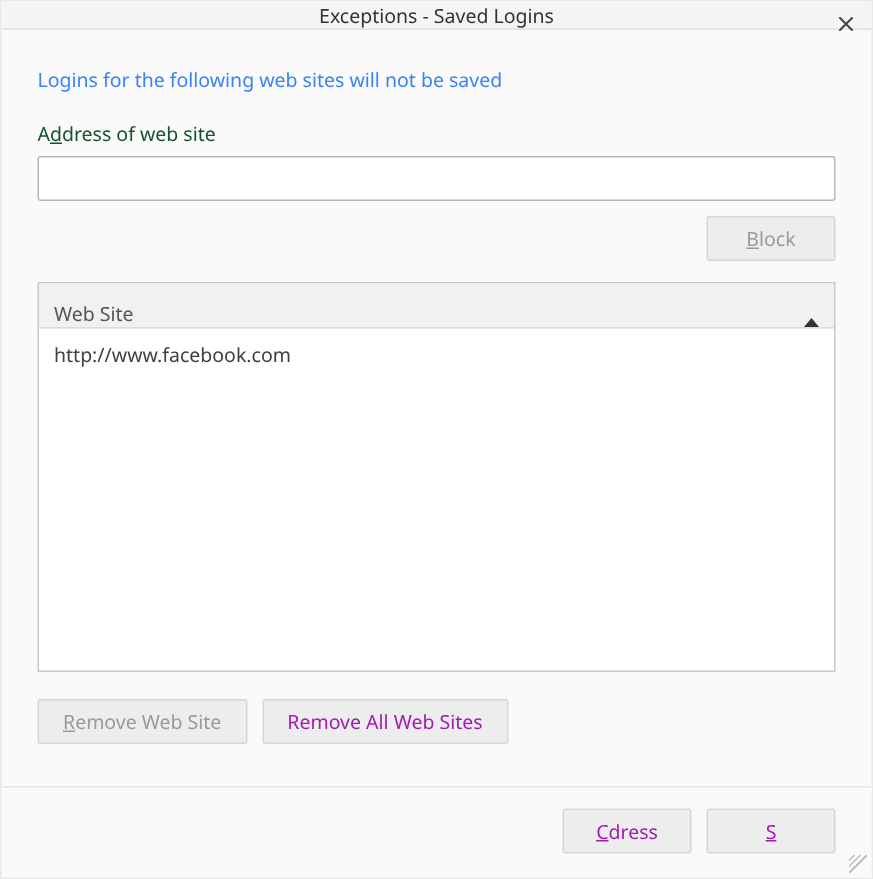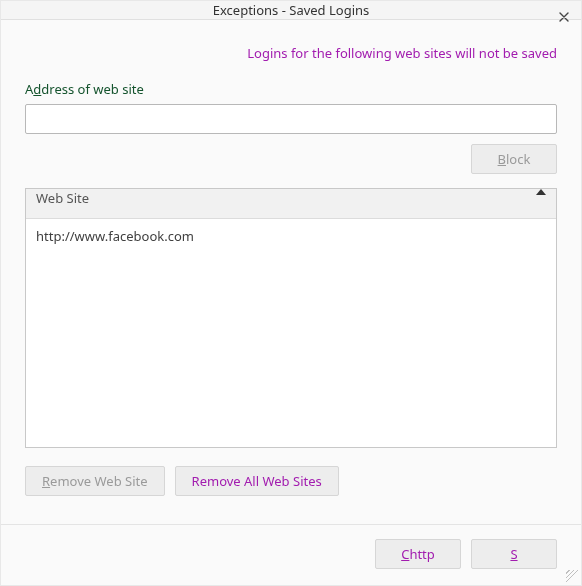--- a/index.html
+++ b/index.html
@@ -40,23 +40,22 @@
     color: #444;
     cursor: pointer;
   }
   .content {
     flex: 1;
     padding: 24px 24px 6px 24px;
     display: flex;
     flex-direction: column;
   }
   .desc {
-    color: #a21caf;
+    color: #3b82f6;
     margin-bottom: 18px;
-    text-align: right;
   }
   .field-label {
     color: #14532d;
     margin-bottom: 6px;
   }
   .field-label .ul { text-decoration: underline; }
   .text-input {
     width: 100%;
     height: 30px;
     border: 1px solid #b8b8b8;
@@ -100,21 +99,21 @@
     flex-direction: column;
     flex: 1;
     min-height: 260px;
     margin-bottom: 18px;
   }
   .table-header {
     height: 30px;
     background: #f1f1f1;
     border-bottom: 1px solid #dcdcdc;
     display: flex;
-    align-items: flex-start;
+    align-items: flex-end;
     padding: 0 10px;
     justify-content: space-between;
     cursor: pointer;
   }
   .table-header .label { color: #555; }
   .sort-arrow {
     width: 0; height: 0;
     border-left: 5px solid transparent;
     border-right: 5px solid transparent;
     border-bottom: 6px solid #333;
@@ -201,21 +200,21 @@
       <button class="btn">
         <span>Remove All Web Sites</span>
       </button>
     </div>
 
   </div>
 
   <div class="footer">
     <button class="btn">
       <span class="ul">C</span>
-        <span>http</span>
+        <span>dress</span>
     </button>
     <button class="btn">
       <span class="ul">S</span>
     </button>
     <div class="resize-grip"></div>
   </div>
 
 </div>
 
 </body></html>

